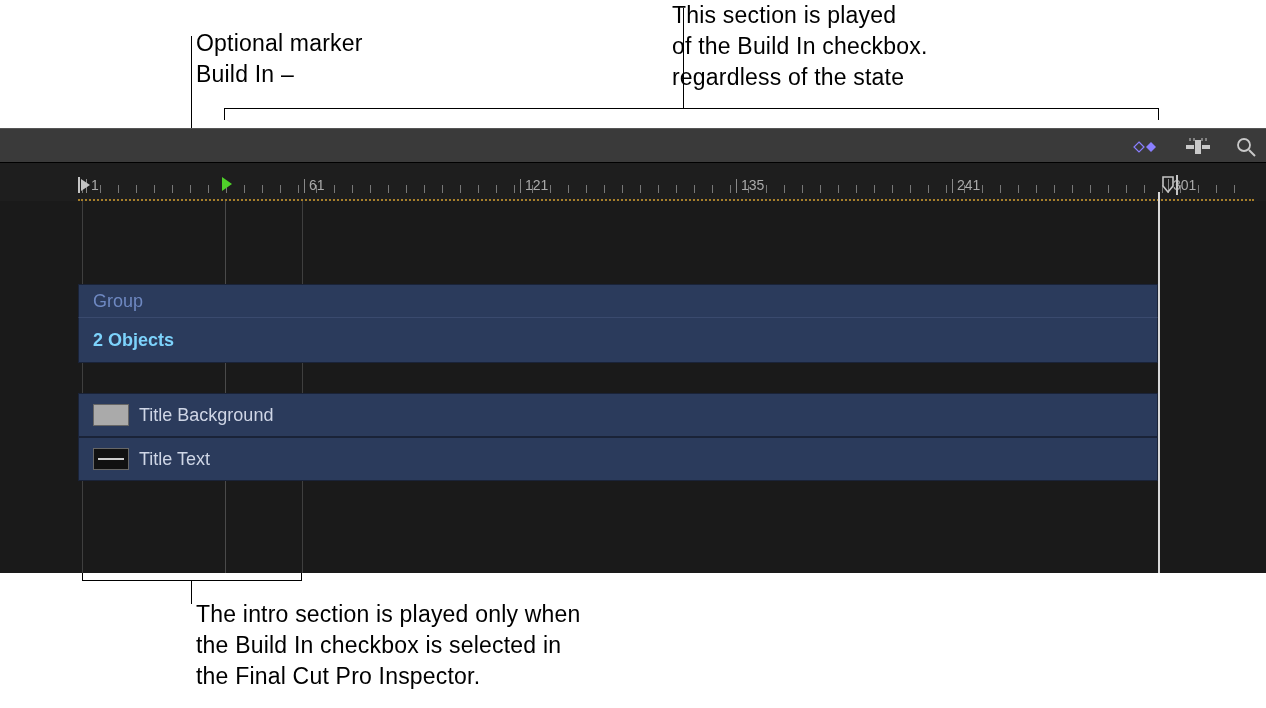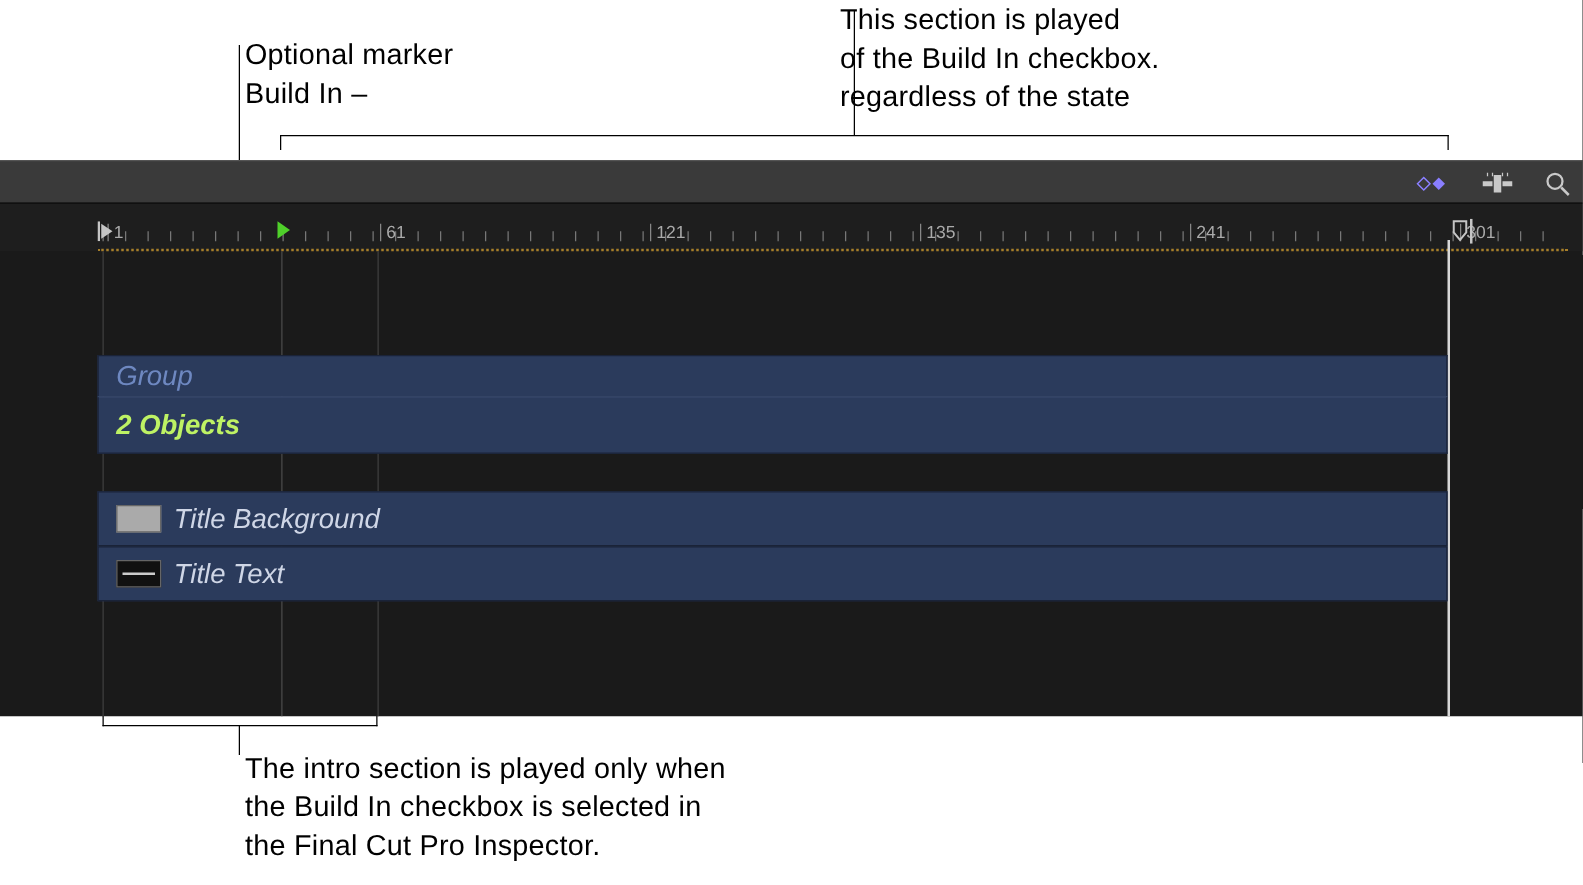--- a/index.html
+++ b/index.html
@@ -142,28 +142,27 @@
     margin-top: 0;
     border-top: 1px solid #3a4a6e;
     margin-bottom: 30px;
   }
   .track.obj { height: 44px; margin-bottom: 30px; }
   .track-label {
     position: absolute;
     left: 14px;
     top: 50%;
     transform: translateY(-50%);
-    font-size: 22px;
+    font-size: 18px;
     color: #cfd6e6;
     display: flex;
     align-items: center;
     gap: 10px;
-    font-style: italic;
-  }
-  .track-label.strong { font-weight: 600; color: #bef264; }
+  }
+  .track-label.strong { font-weight: 600; color: #7dd3fc; }
   .track-label.group { color: #6e88c1; font-weight: 500; }
   .thumb {
     width: 36px; height: 22px;
     background: #aaa;
     border: 1px solid #666;
     display: inline-block;
   }
   .thumb.text-thumb {
     background: #111;
     position: relative;

